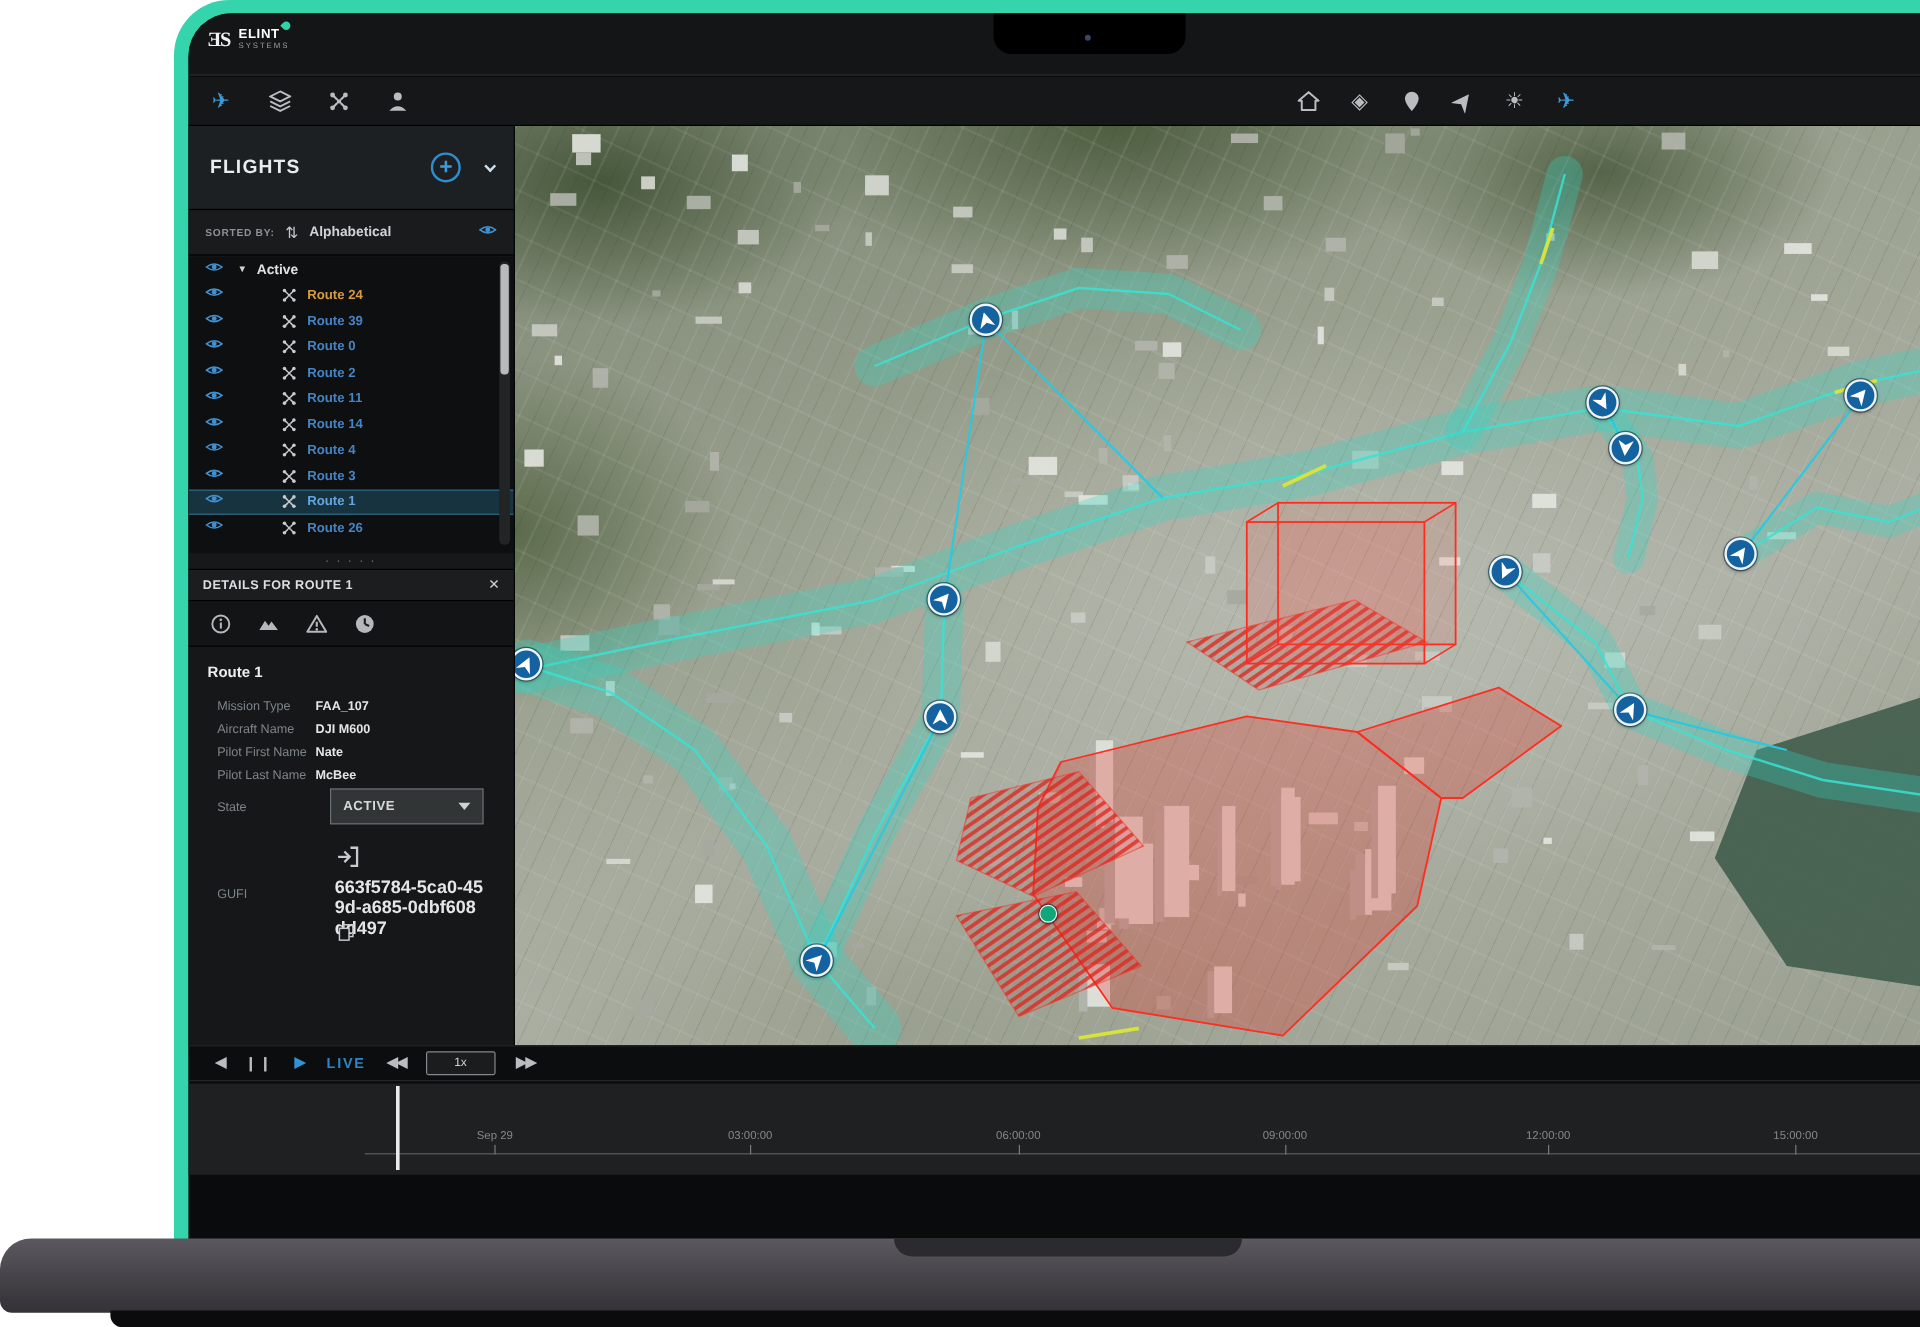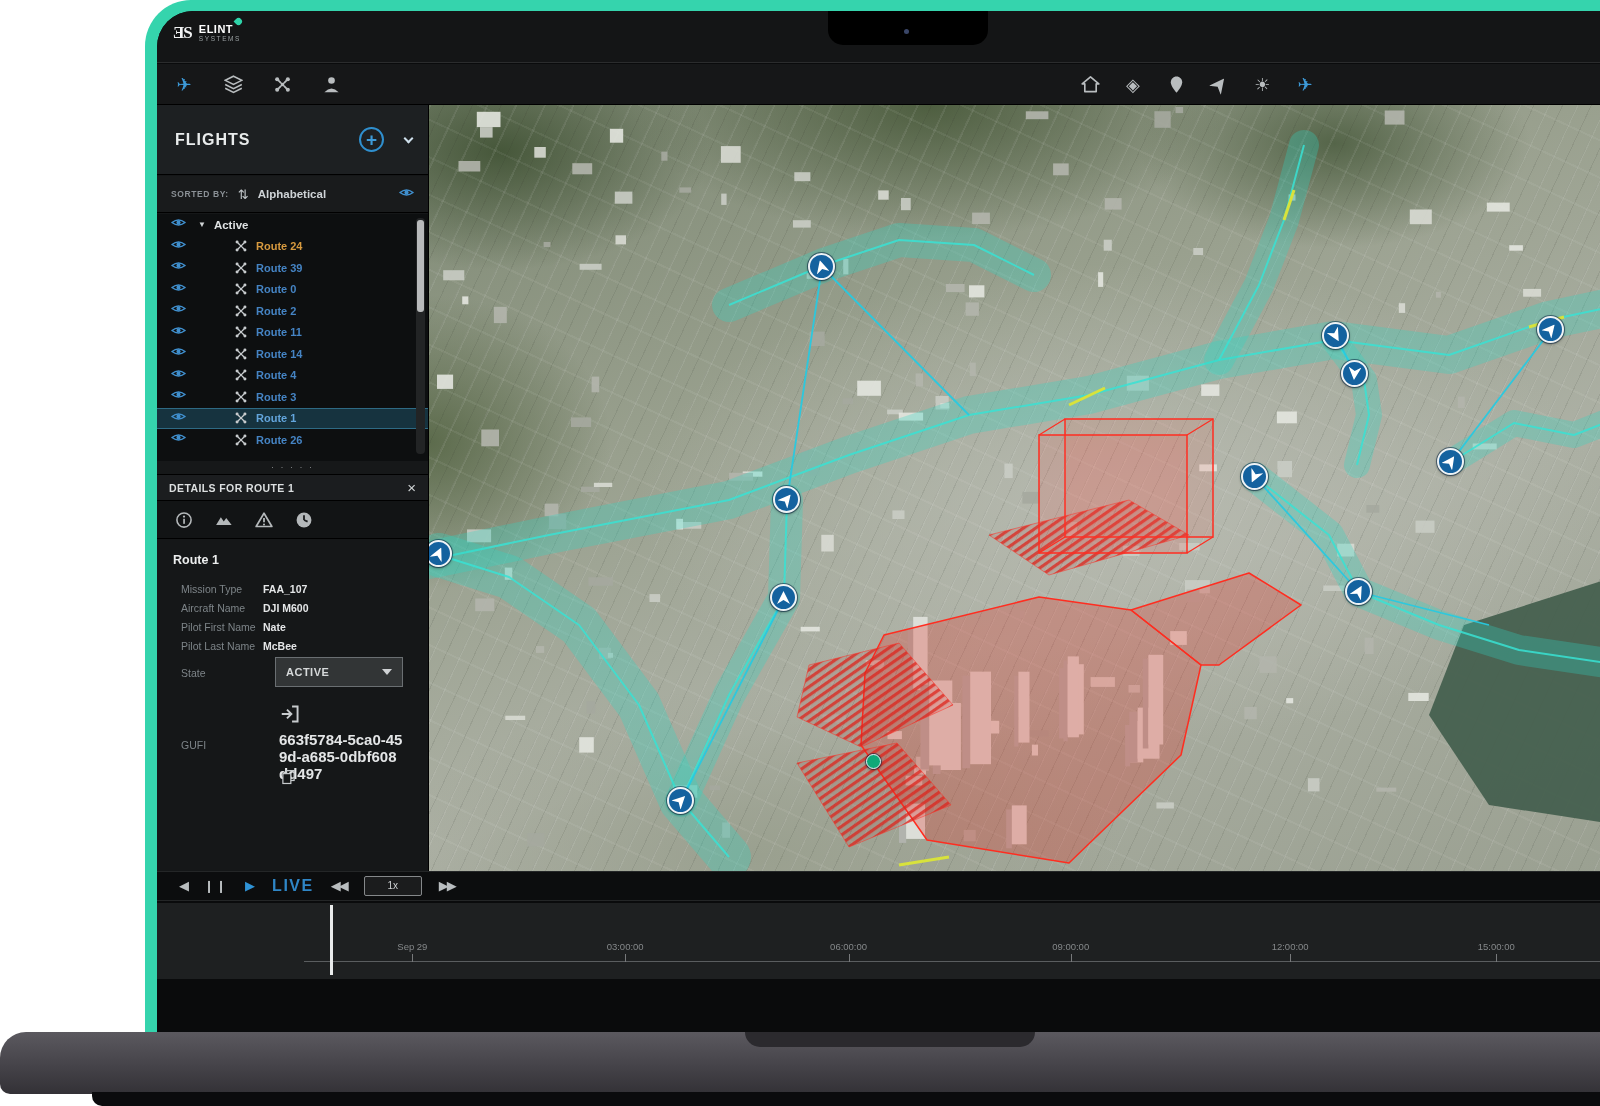--- a/index.html
+++ b/index.html
@@ -127,21 +127,21 @@
     background:#14629f; border:2px solid #eef3f6; box-shadow:0 0 0 1px rgba(10,40,70,.55), 0 1px 3px rgba(0,0,0,.5);
     display:flex; align-items:center; justify-content:center; cursor:pointer; }
   .nav-arrow { width:13px; height:13px; background:#fff; clip-path:polygon(50% 0,100% 100%,50% 70%,0 100%); }
   .map-marker.green { width:15px; height:15px; margin:-8px 0 0 -8px; background:#0fa878; border-width:1px; }
 
   
   .playbar { position:absolute; left:0; top:860px; width:100%; height:30px; background:#0c0d0e;
     border-top:1px solid #242627; border-bottom:1px solid #242627; display:flex; align-items:center; padding-left:22px; gap:17px; z-index:30; }
   .pbtn { color:#b9bdbf; font-family:"DejaVu Sans",sans-serif; font-size:13px; line-height:14px; cursor:pointer; letter-spacing:-2px; }
   .pbtn.play { color:#2f93d6; letter-spacing:0; }
-  .live-label { color:#2f86c6; font-size:16px; font-weight:bold; letter-spacing:1.5px; cursor:pointer; }
+  .live-label { color:#2f86c6; font-size:12px; font-weight:bold; letter-spacing:1.5px; cursor:pointer; }
   .speed-box { width:58px; height:20px; border:1px solid #85888a; background:#1b1c1d; border-radius:2px;
     color:#cfd2d4; font-size:10px; text-align:center; line-height:18px; cursor:pointer; }
 
   .timeline { position:absolute; left:0; top:892px; width:100%; height:76px; background:#1e2021; z-index:30; }
   .clock-panel { position:absolute; left:0; top:0; width:133px; height:100%; background:#0a0b0c; }
   .clock-time { position:absolute; left:11px; top:9px; color:#b9bdbf; font-size:28px; letter-spacing:-1px; }
   .clock-date { position:absolute; left:12px; top:46px; color:#8f9496; font-size:10.5px; font-weight:bold; letter-spacing:.5px; }
   .date-caret { position:absolute; left:104px; top:49px; width:0; height:0; border-left:6px solid transparent;
     border-right:6px solid transparent; border-top:7px solid #c7cbcd; cursor:pointer; }
   .track { position:absolute; left:133px; right:0; top:0; height:100%; }

